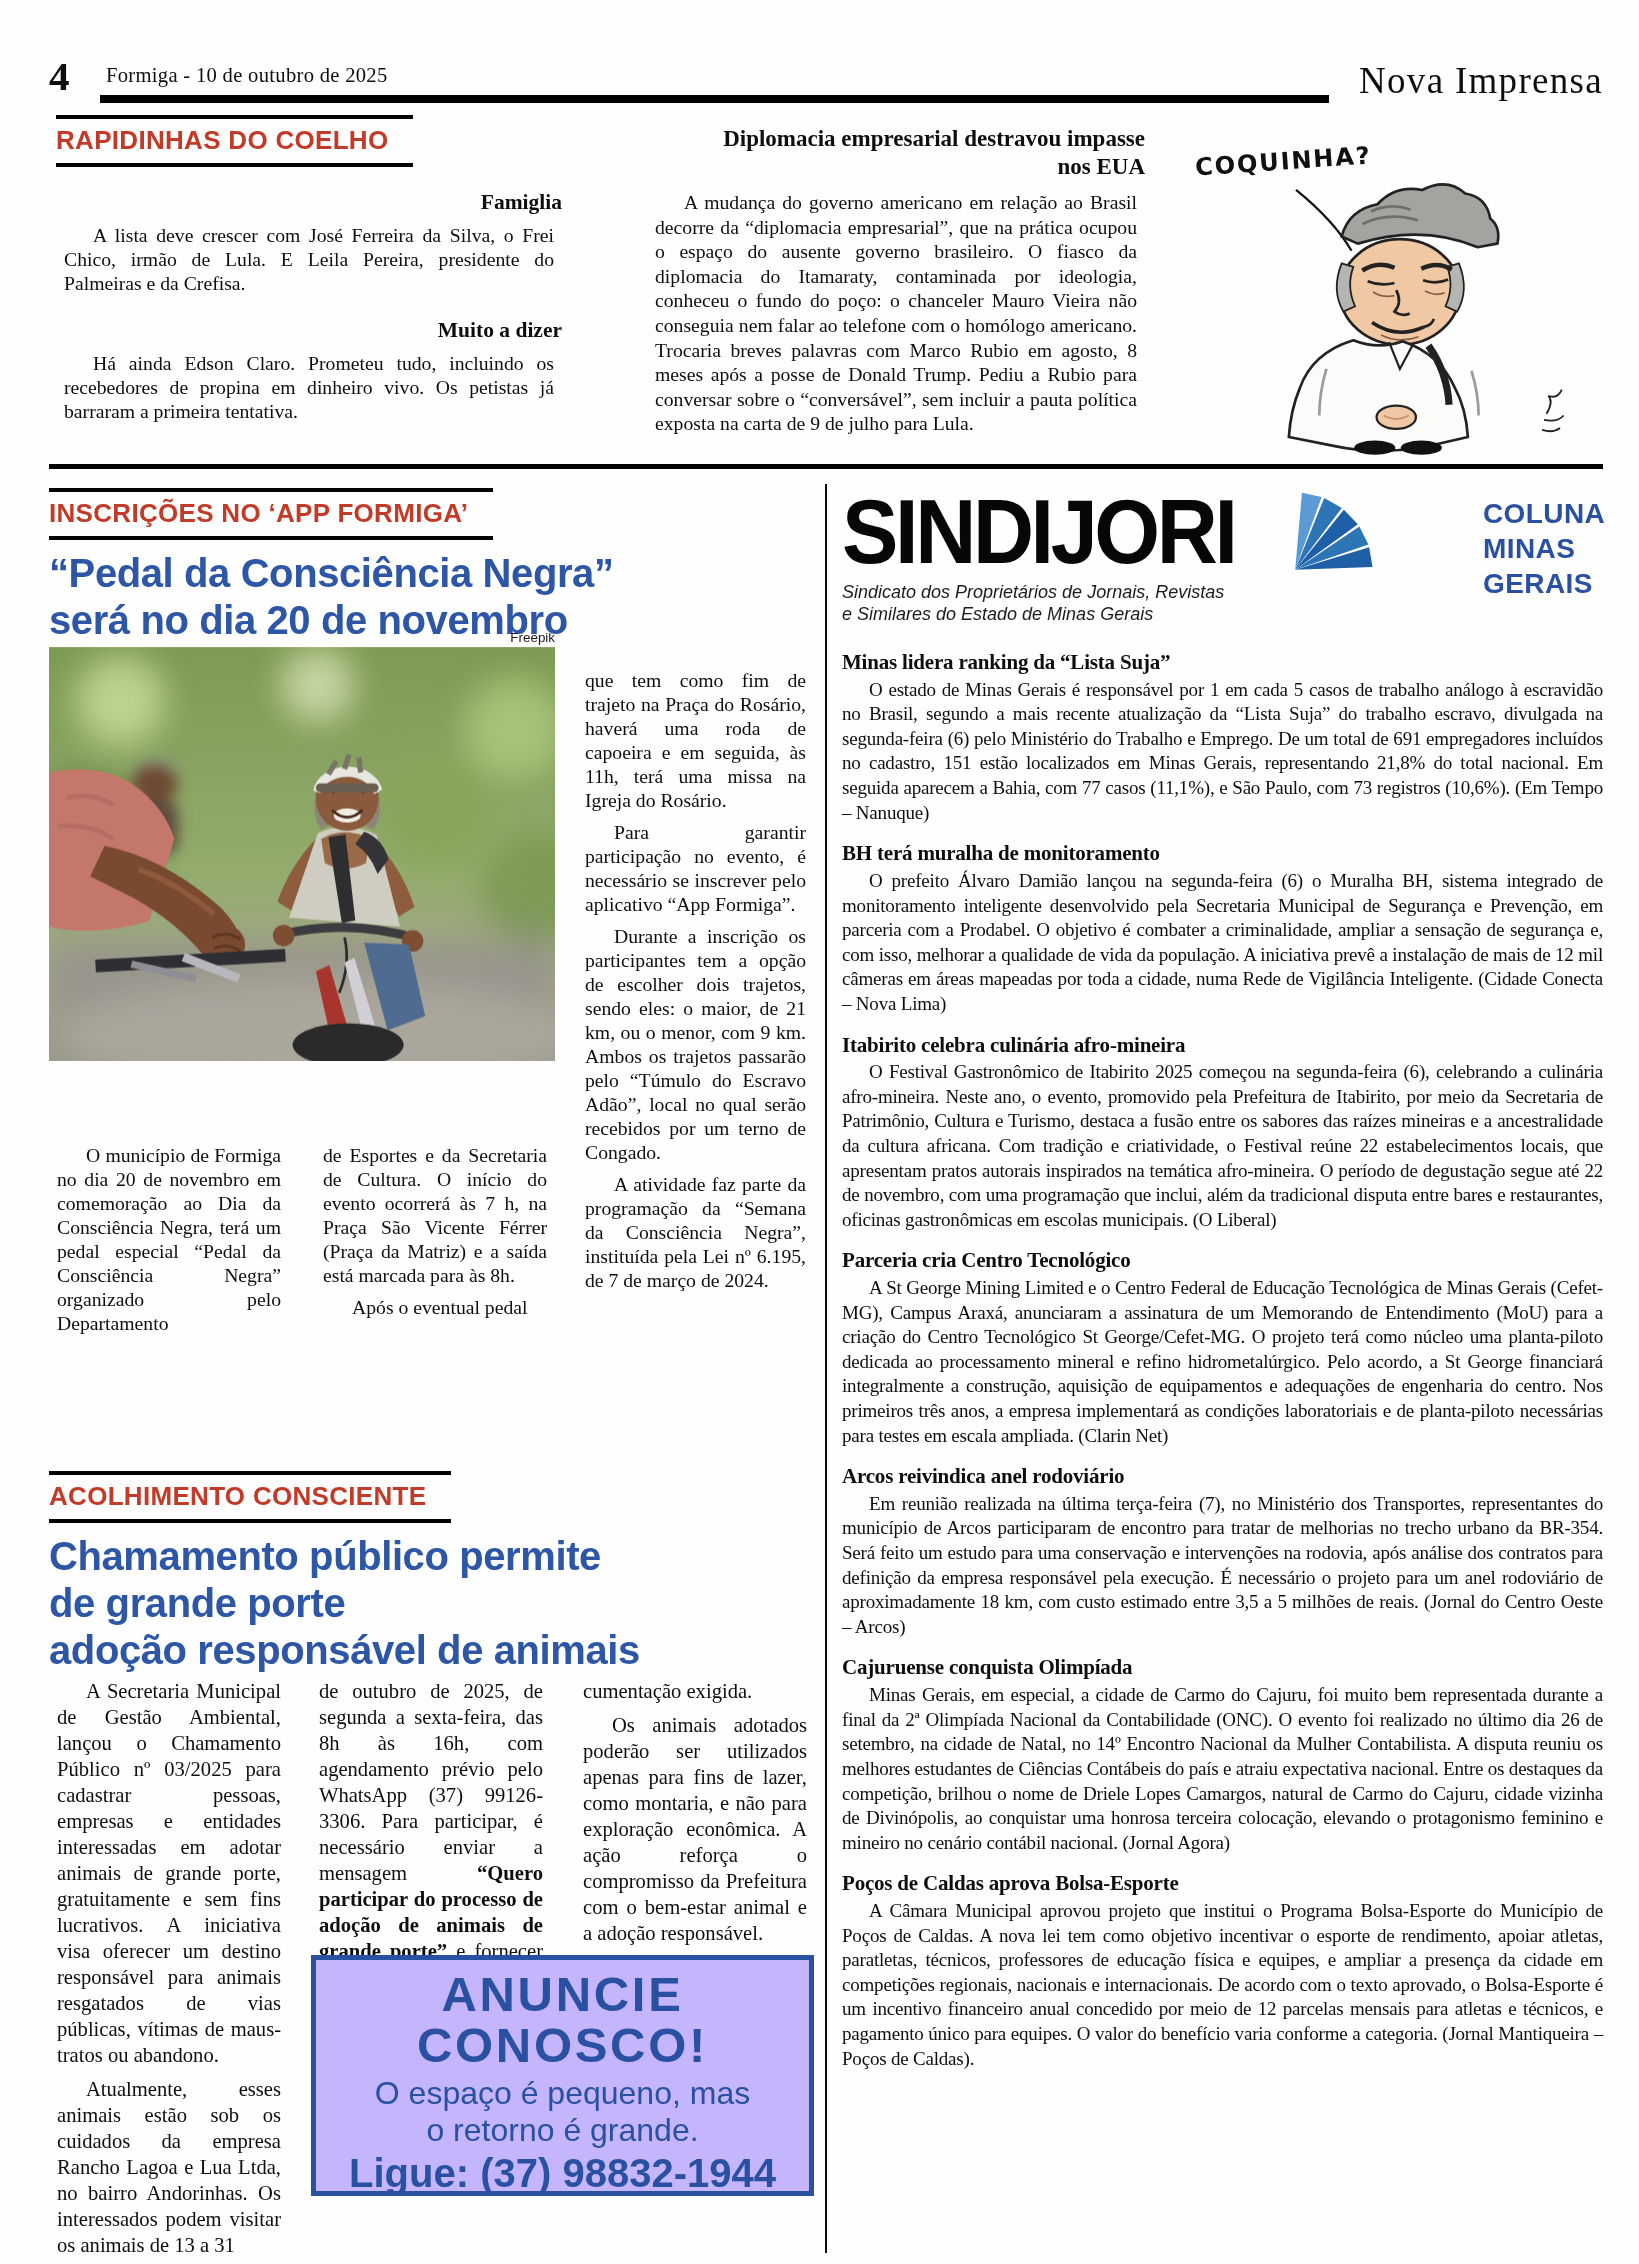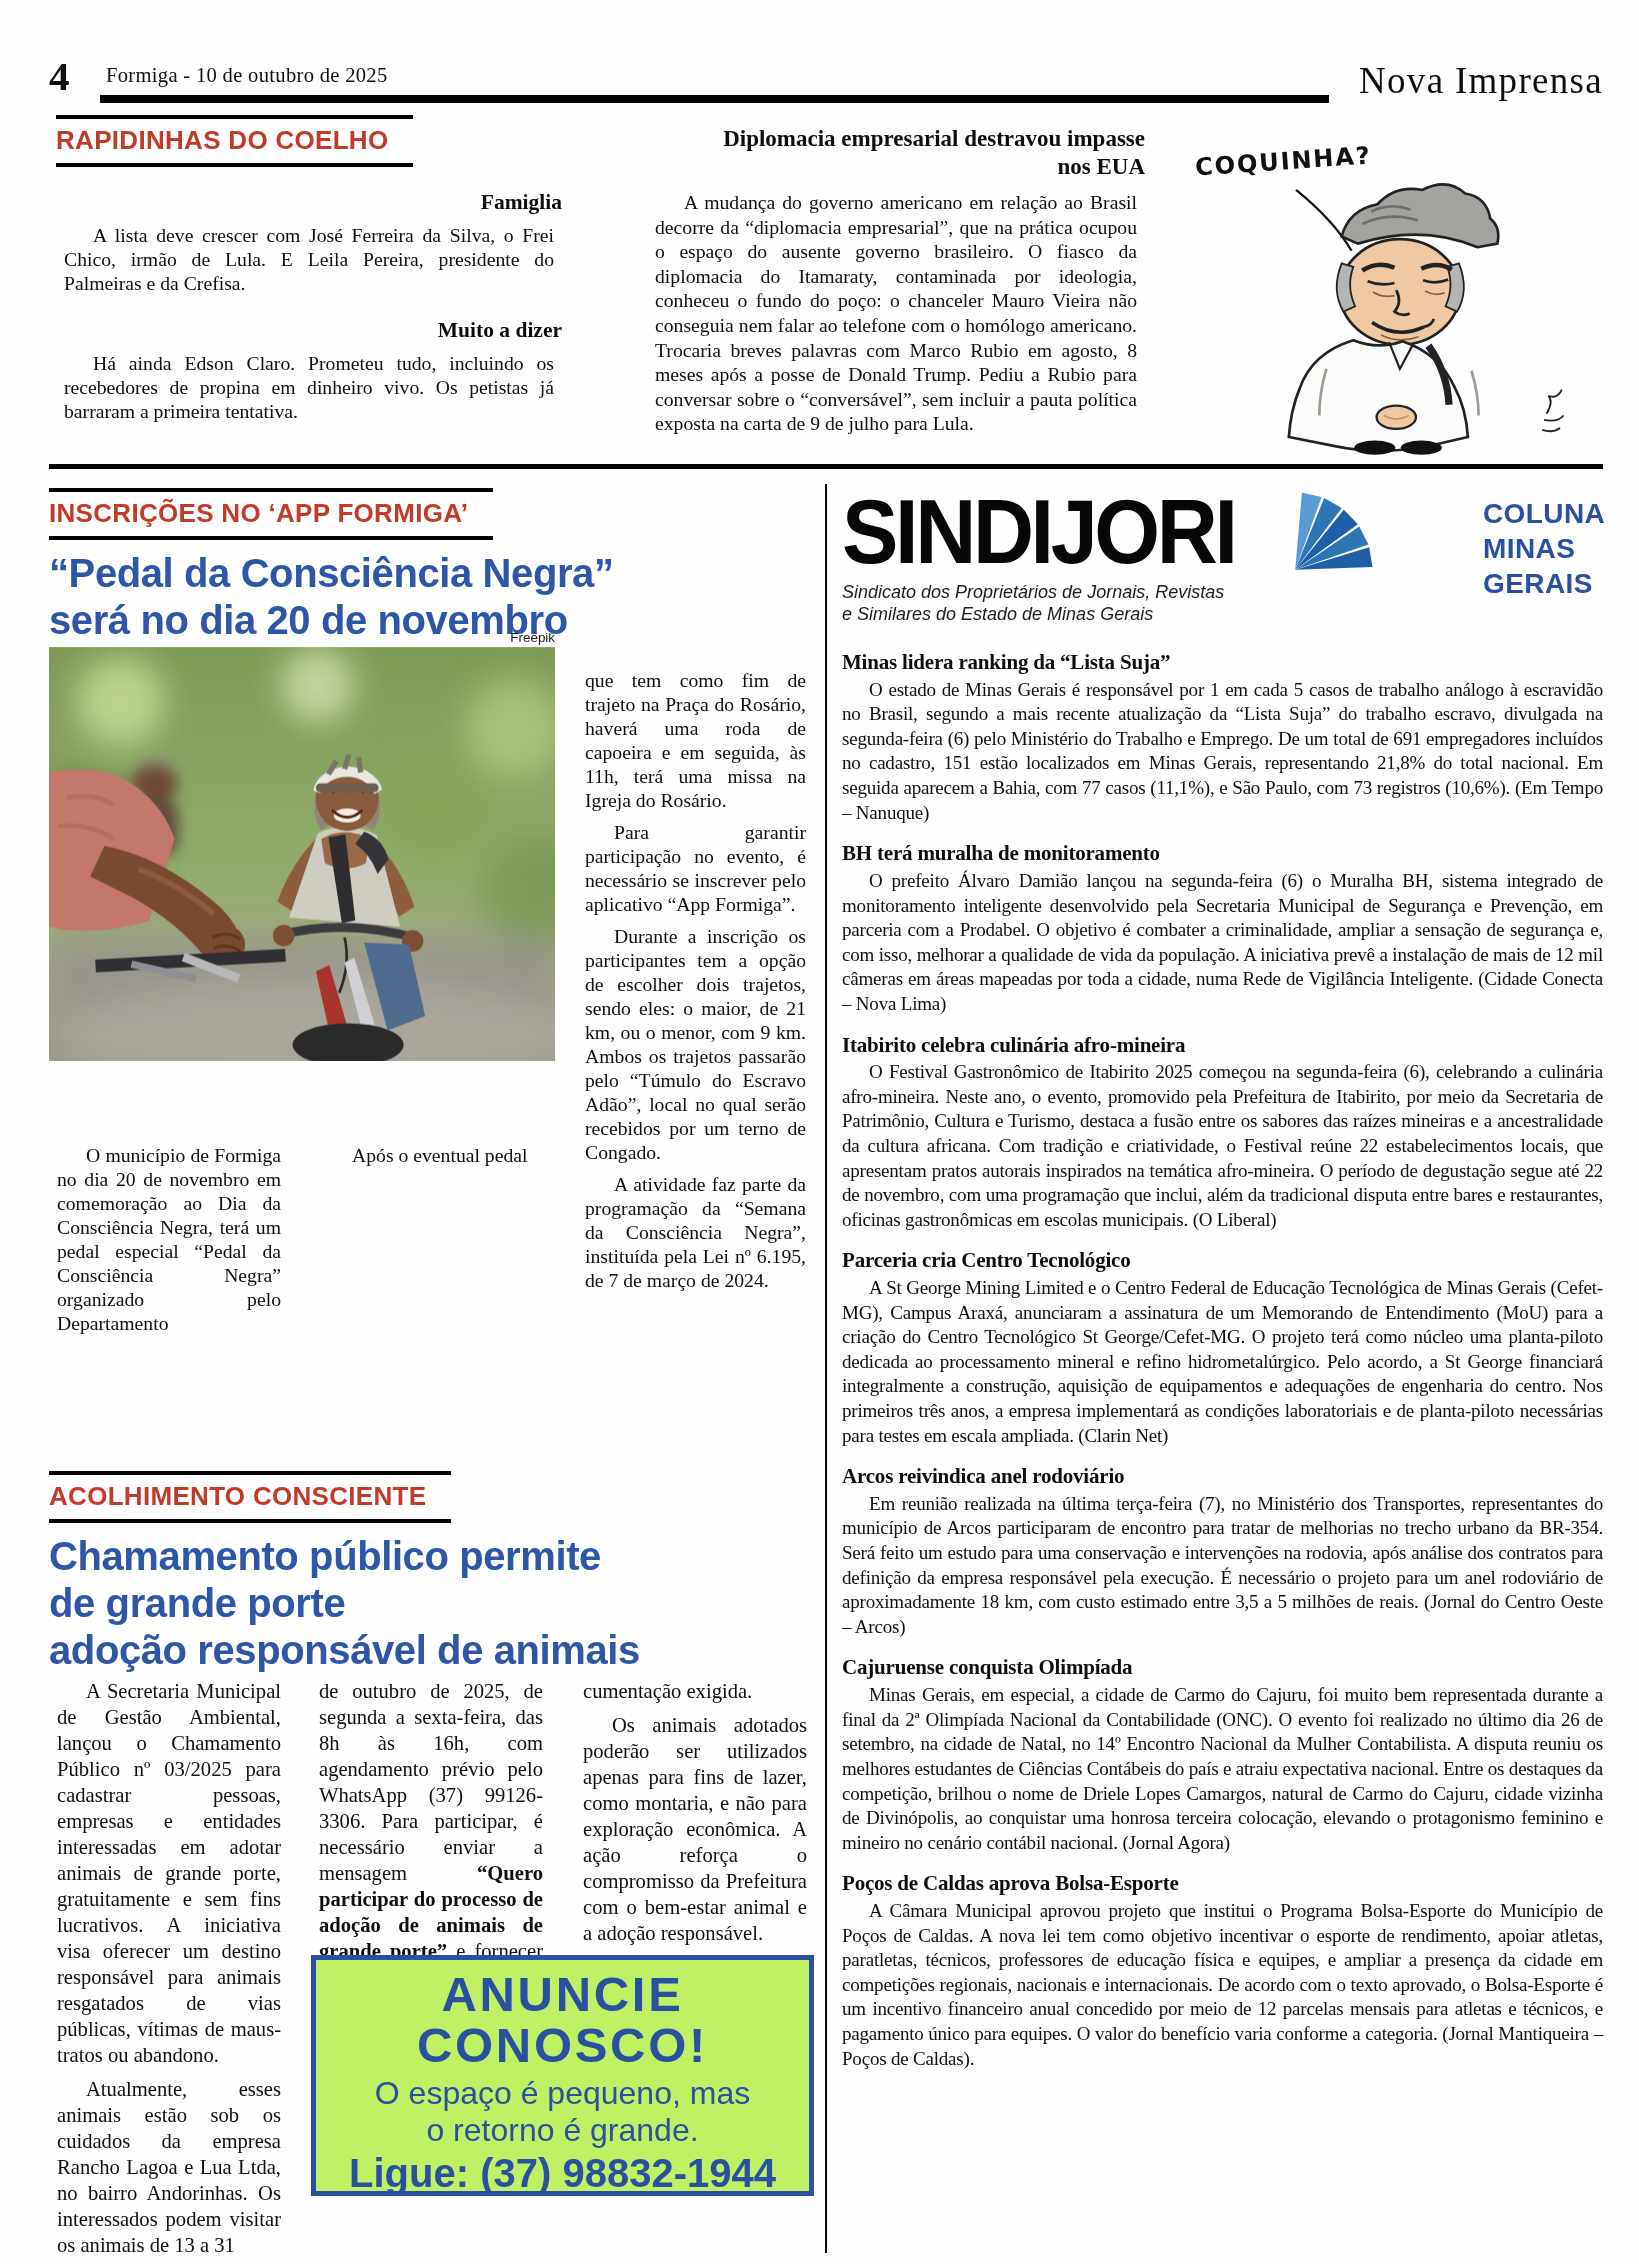--- a/index.html
+++ b/index.html
@@ -36,21 +36,21 @@
 
   
   .logo-text{font-family:"Liberation Sans",sans-serif;font-weight:bold;font-size:90px;line-height:82px;
              letter-spacing:-3.6px;color:#070707;transform:scaleX(.94);transform-origin:left;}
   .tagline{font-family:"Liberation Sans",sans-serif;font-style:italic;font-size:18px;line-height:21.5px;color:#1c1c1c;}
   .col-title{font-family:"Liberation Sans",sans-serif;font-weight:bold;font-size:28px;line-height:35px;color:#2a50a1;letter-spacing:0.4px;}
   .sind-item h3{font-size:21px;font-weight:bold;margin:16px 0 2.7px;letter-spacing:-0.2px;}
   .sind-item p{margin:0;font-size:19px;line-height:24.6px;text-align:justify;text-indent:27px;letter-spacing:-0.2px;}
 
   
-  .adbox{border:5.4px solid #2a50a1;background:#bef264;text-align:center;color:#2a50a1;
+  .adbox{border:5.4px solid #2a50a1;background:#c4b5fd;text-align:center;color:#2a50a1;
          font-family:"Liberation Sans",sans-serif;padding-top:9px;}
   .ad-big{font-size:49px;line-height:51px;font-weight:bold;letter-spacing:2.7px;}
   .ad-mid{font-size:32px;line-height:37px;}
   .ad-phone{font-size:40px;line-height:48px;font-weight:bold;}
 
   .vrule{background:#0a0a0a;}
 </style>
 </head>
 <body>
 
@@ -208,20 +208,21 @@
       <p class="cont">que tem como fim de trajeto na Praça do Rosário, haverá uma roda de capoeira e em seguida, às 11h, terá uma missa na Igreja do Rosário.</p>
       <p>Para garantir participação no evento, é necessário se inscrever pelo aplicativo “App Formiga”.</p>
       <p>Durante a inscrição os participantes tem a opção de escolher dois trajetos, sendo eles: o maior, de 21 km, ou o menor, com 9 km. Ambos os trajetos passarão pelo “Túmulo do Escravo Adão”, local no qual serão recebidos por um terno de Congado.</p>
       <p>A atividade faz parte da programação da “Semana da Consciência Negra”, instituída pela Lei nº 6.195, de 7 de março de 2024.</p>
     </div>
     
     <div class="abs jp pedal-col" style="left:0;top:647px;width:240px;">
       <p>O município de Formiga no dia 20 de novembro em comemoração ao Dia da Consciência Negra, terá um pedal especial “Pedal da Consciência Negra” organizado pelo Departamento</p>
     </div>
     <div class="abs jp pedal-col" style="left:266px;top:647px;width:240px;">
+      <p class="cont">de Esportes e da Secretaria de Cultura. O início do evento ocorrerá às 7 h, na Praça São Vicente Férrer (Praça da Matriz) e a saída está marcada para às 8h.</p>
       <p>Após o eventual pedal</p>
     </div>
   </div>
 
   <div class="abs" style="left:49px;top:1471px;width:766px;height:793px;">
     <div class="label-box">
       <span class="label-text">ACOLHIMENTO CONSCIENTE</span>
     </div>
     <div class="headline" style="margin-top:10.7px;">Chamamento público permite</div>
     <div class="headline">de grande porte</div>

